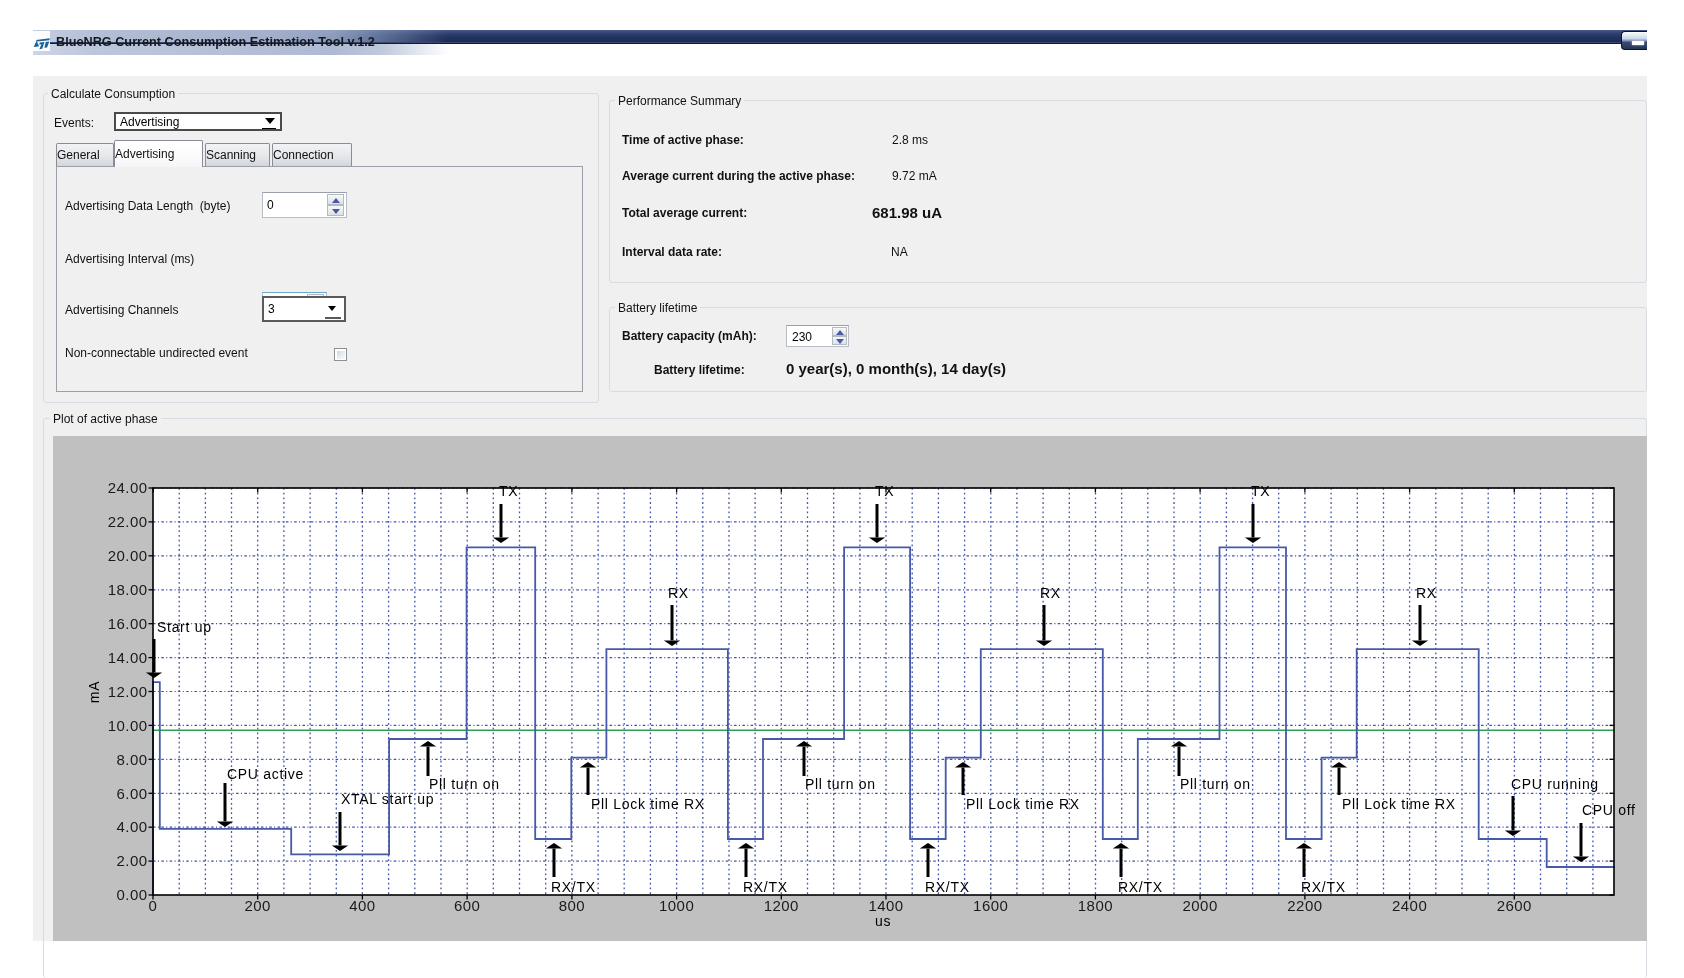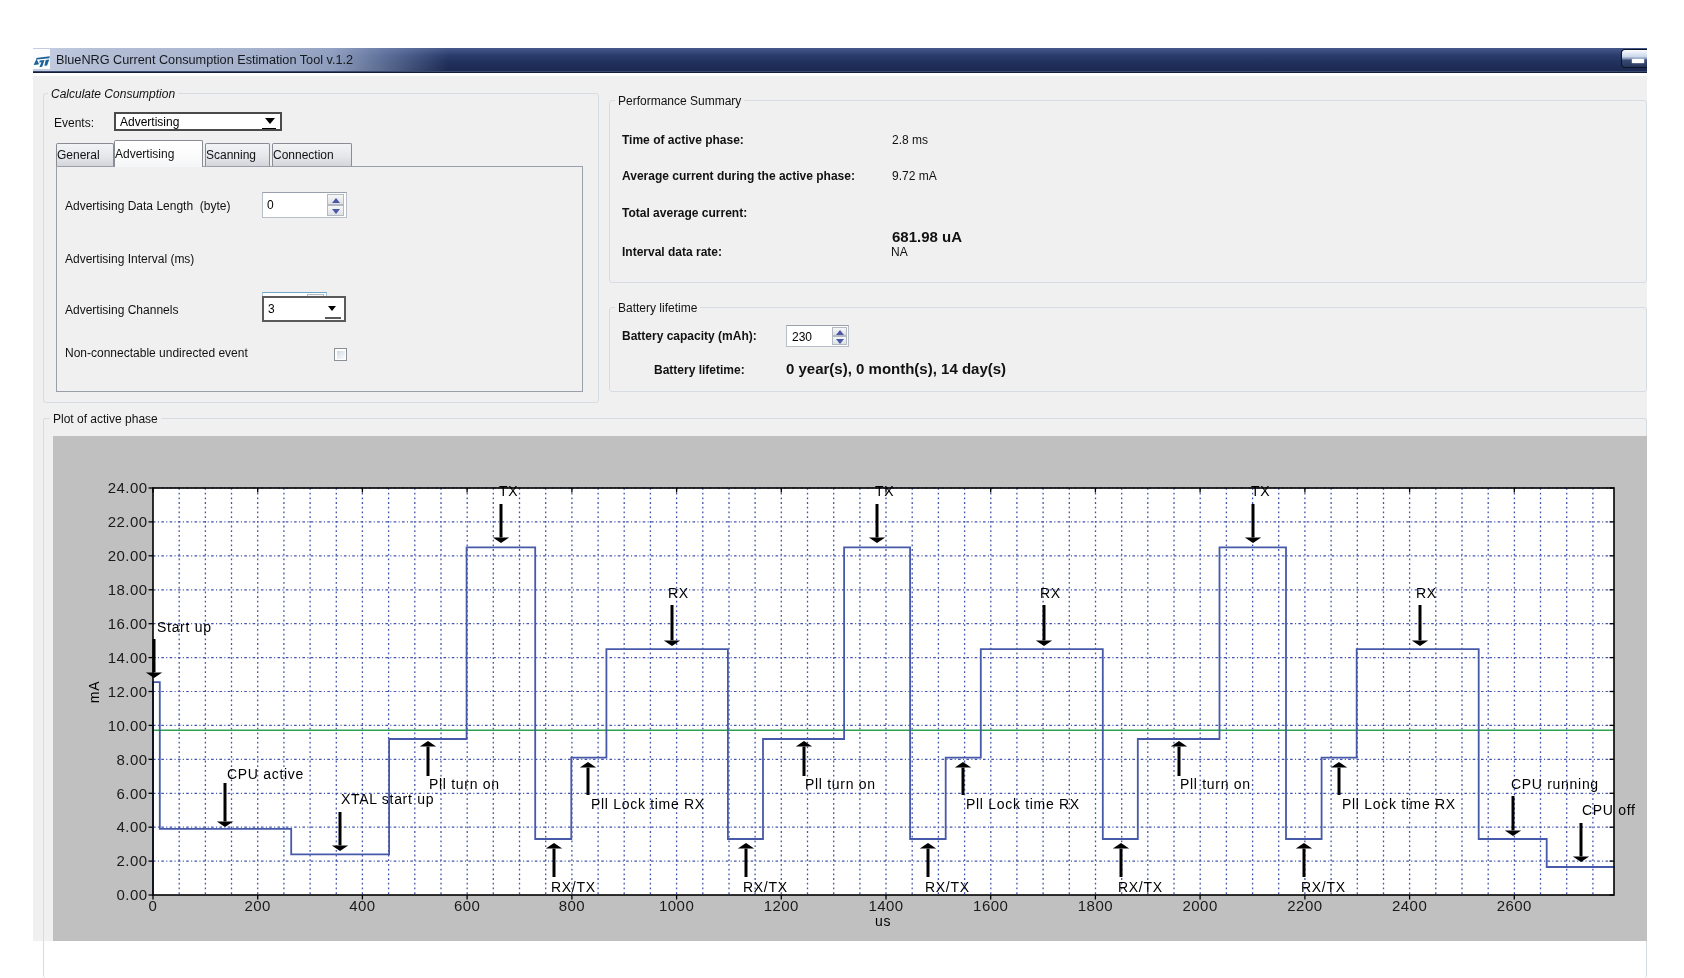--- a/index.html
+++ b/index.html
@@ -1,18 +1,18 @@
 <!DOCTYPE html>
 <html><head><meta charset="utf-8"><title>BlueNRG Current Consumption Estimation Tool v.1.2</title>
 <style>
 * { margin:0; padding:0; box-sizing:border-box; }
 body { width:1684px; height:978px; background:#fff; font-family:"Liberation Sans",sans-serif; position:relative; overflow:hidden; }
 #win { position:absolute; left:33px; top:30px; width:1614px; height:911px; }
-#titlebar { position:absolute; left:0; top:18px; width:1614px; height:25px;
-  background:linear-gradient(180deg,#46598a 0%,#2b3c6c 30%,#22325e 55%,#1c2a52 90%,#15203f 100%); }
+#titlebar { position:absolute; left:0; top:0; width:1614px; height:14px;
+  background:linear-gradient(180deg,#46598a 0%,#2b3c6c 30%,#22325e 55%,#1c2a52 90%,#15203f 100%);font-weight:bold; }
 #titleglow { position:absolute; left:0; top:0; width:420px; height:25px;
   background:linear-gradient(90deg, rgba(203,211,229,0.97) 0px, rgba(186,196,218,0.96) 60px, rgba(172,184,210,0.93) 240px, rgba(160,174,204,0.85) 300px, rgba(140,158,194,0.55) 350px, rgba(125,145,185,0) 415px); }
 #titlebar .tbline { position:absolute; left:0; bottom:0; width:100%; height:2px; background:#39496e; border-bottom:1px solid #121c38;}
 #stlogo { position:absolute; left:0px; top:1px; width:17px; height:20px; background:#fdfdfe; }
 #title { position:absolute; left:23px; top:5px; font-size:12.7px; color:#15191f; white-space:nowrap; }
 #minbtn { position:absolute; right:0; top:1px; width:26px; height:19px; border:1px solid #0c1526; border-right:none; border-radius:4px 0 0 4px;
   background:linear-gradient(180deg,#fafcff 0%,#cdd8ea 38%,#7c8fb4 52%,#3a4a71 60%,#25355c 100%); }
 #minbtn .dash { position:absolute; left:10px; top:9px; width:12px; height:3.5px; background:#fff; border-radius:0.5px; box-shadow:0 0 2px rgba(255,255,255,.8); }
 #menubar { position:absolute; left:0; top:25px; width:1614px; height:21px;
   background:linear-gradient(180deg,#fcfdfe 0%,#f0f3f9 45%,#dde4f0 100%); border-bottom:1px solid #ccd2de; font-size:12px; color:#1a1a1a; }
@@ -50,21 +50,21 @@
     </svg></div>
     <div id="title">BlueNRG Current Consumption Estimation Tool v.1.2</div>
     <div id="minbtn">
         <div class="dash"></div>
       </div>
   </div>
   <div id="client"></div>
 </div>
 
 <div class="grp" style="left:43px; top:93px; width:556px; height:310px;"></div>
-<div class="grplabel" style="left:48px; top:87px;font-style:italic;">Calculate Consumption</div>
+<div class="grplabel" style="left:48px; top:87px;">Calculate Consumption</div>
 <div class="lbl" style="left:54px; top:116px;">Events:</div>
 <div class="combo-dark" style="left:114px; top:112px; width:168px; height:19px;">
   <span style="position:absolute; left:4px; top:1px; font-size:12px;">Advertising</span>
   <span class="carr" style="right:5px; top:4px;"></span>
   <span class="cline" style="right:4px; bottom:0px; width:14px;"></span>
 </div>
 
 <div class="tab" style="left:56px; top:143px; width:58px; height:23px; padding-top:4px;">General</div>
 <div class="tab" style="left:205px; top:143px; width:65px; height:23px; padding-top:4px;">Scanning</div>
 <div class="tab" style="left:272px; top:143px; width:80px; height:23px; padding-top:4px;">Connection</div>
@@ -110,21 +110,21 @@
     <span style="position:absolute; left:1.5px; top:1.5px; width:8px; height:8px; background:linear-gradient(135deg,#ccd5e0 0%,#e4eaf0 45%,#fbfcfd 100%);"></span>
   </div>
 
 <div class="grp" style="left:609px; top:100px; width:1038px; height:183px;"></div>
 <div class="grplabel" style="left:615px; top:94px;">Performance Summary</div>
 <div class="blbl" style="left:622px; top:133px;">Time of active phase:</div>
 <div class="lbl" style="left:892px; top:133px;">2.8 ms</div>
 <div class="blbl" style="left:622px; top:169px;">Average current during the active phase:</div>
 <div class="lbl" style="left:892px; top:169px;">9.72 mA</div>
 <div class="blbl" style="left:622px; top:206px;">Total average current:</div>
-<div class="blbl big" style="left:892px; top:204px;margin-top:24px;">681.98 uA</div>
+<div class="blbl big" style="left:872px; top:204px;">681.98 uA</div>
 <div class="blbl" style="left:622px; top:245px;">Interval data rate:</div>
 <div class="lbl" style="left:891px; top:245px;">NA</div>
 
 <div class="grp" style="left:609px; top:307px; width:1038px; height:85px;"></div>
 <div class="grplabel" style="left:615px; top:301px;">Battery lifetime</div>
 <div class="blbl" style="left:622px; top:329px;">Battery capacity (mAh):</div>
 <div class="spin" style="left:786px; top:325px; width:63px; height:22px;">
   <span style="position:absolute; left:5px; top:4px; font-size:12px;">230</span>
   <div class="spinbtns" style="width:15px; right:1px;">
       <div class="sbtn" style="width:15px;">

